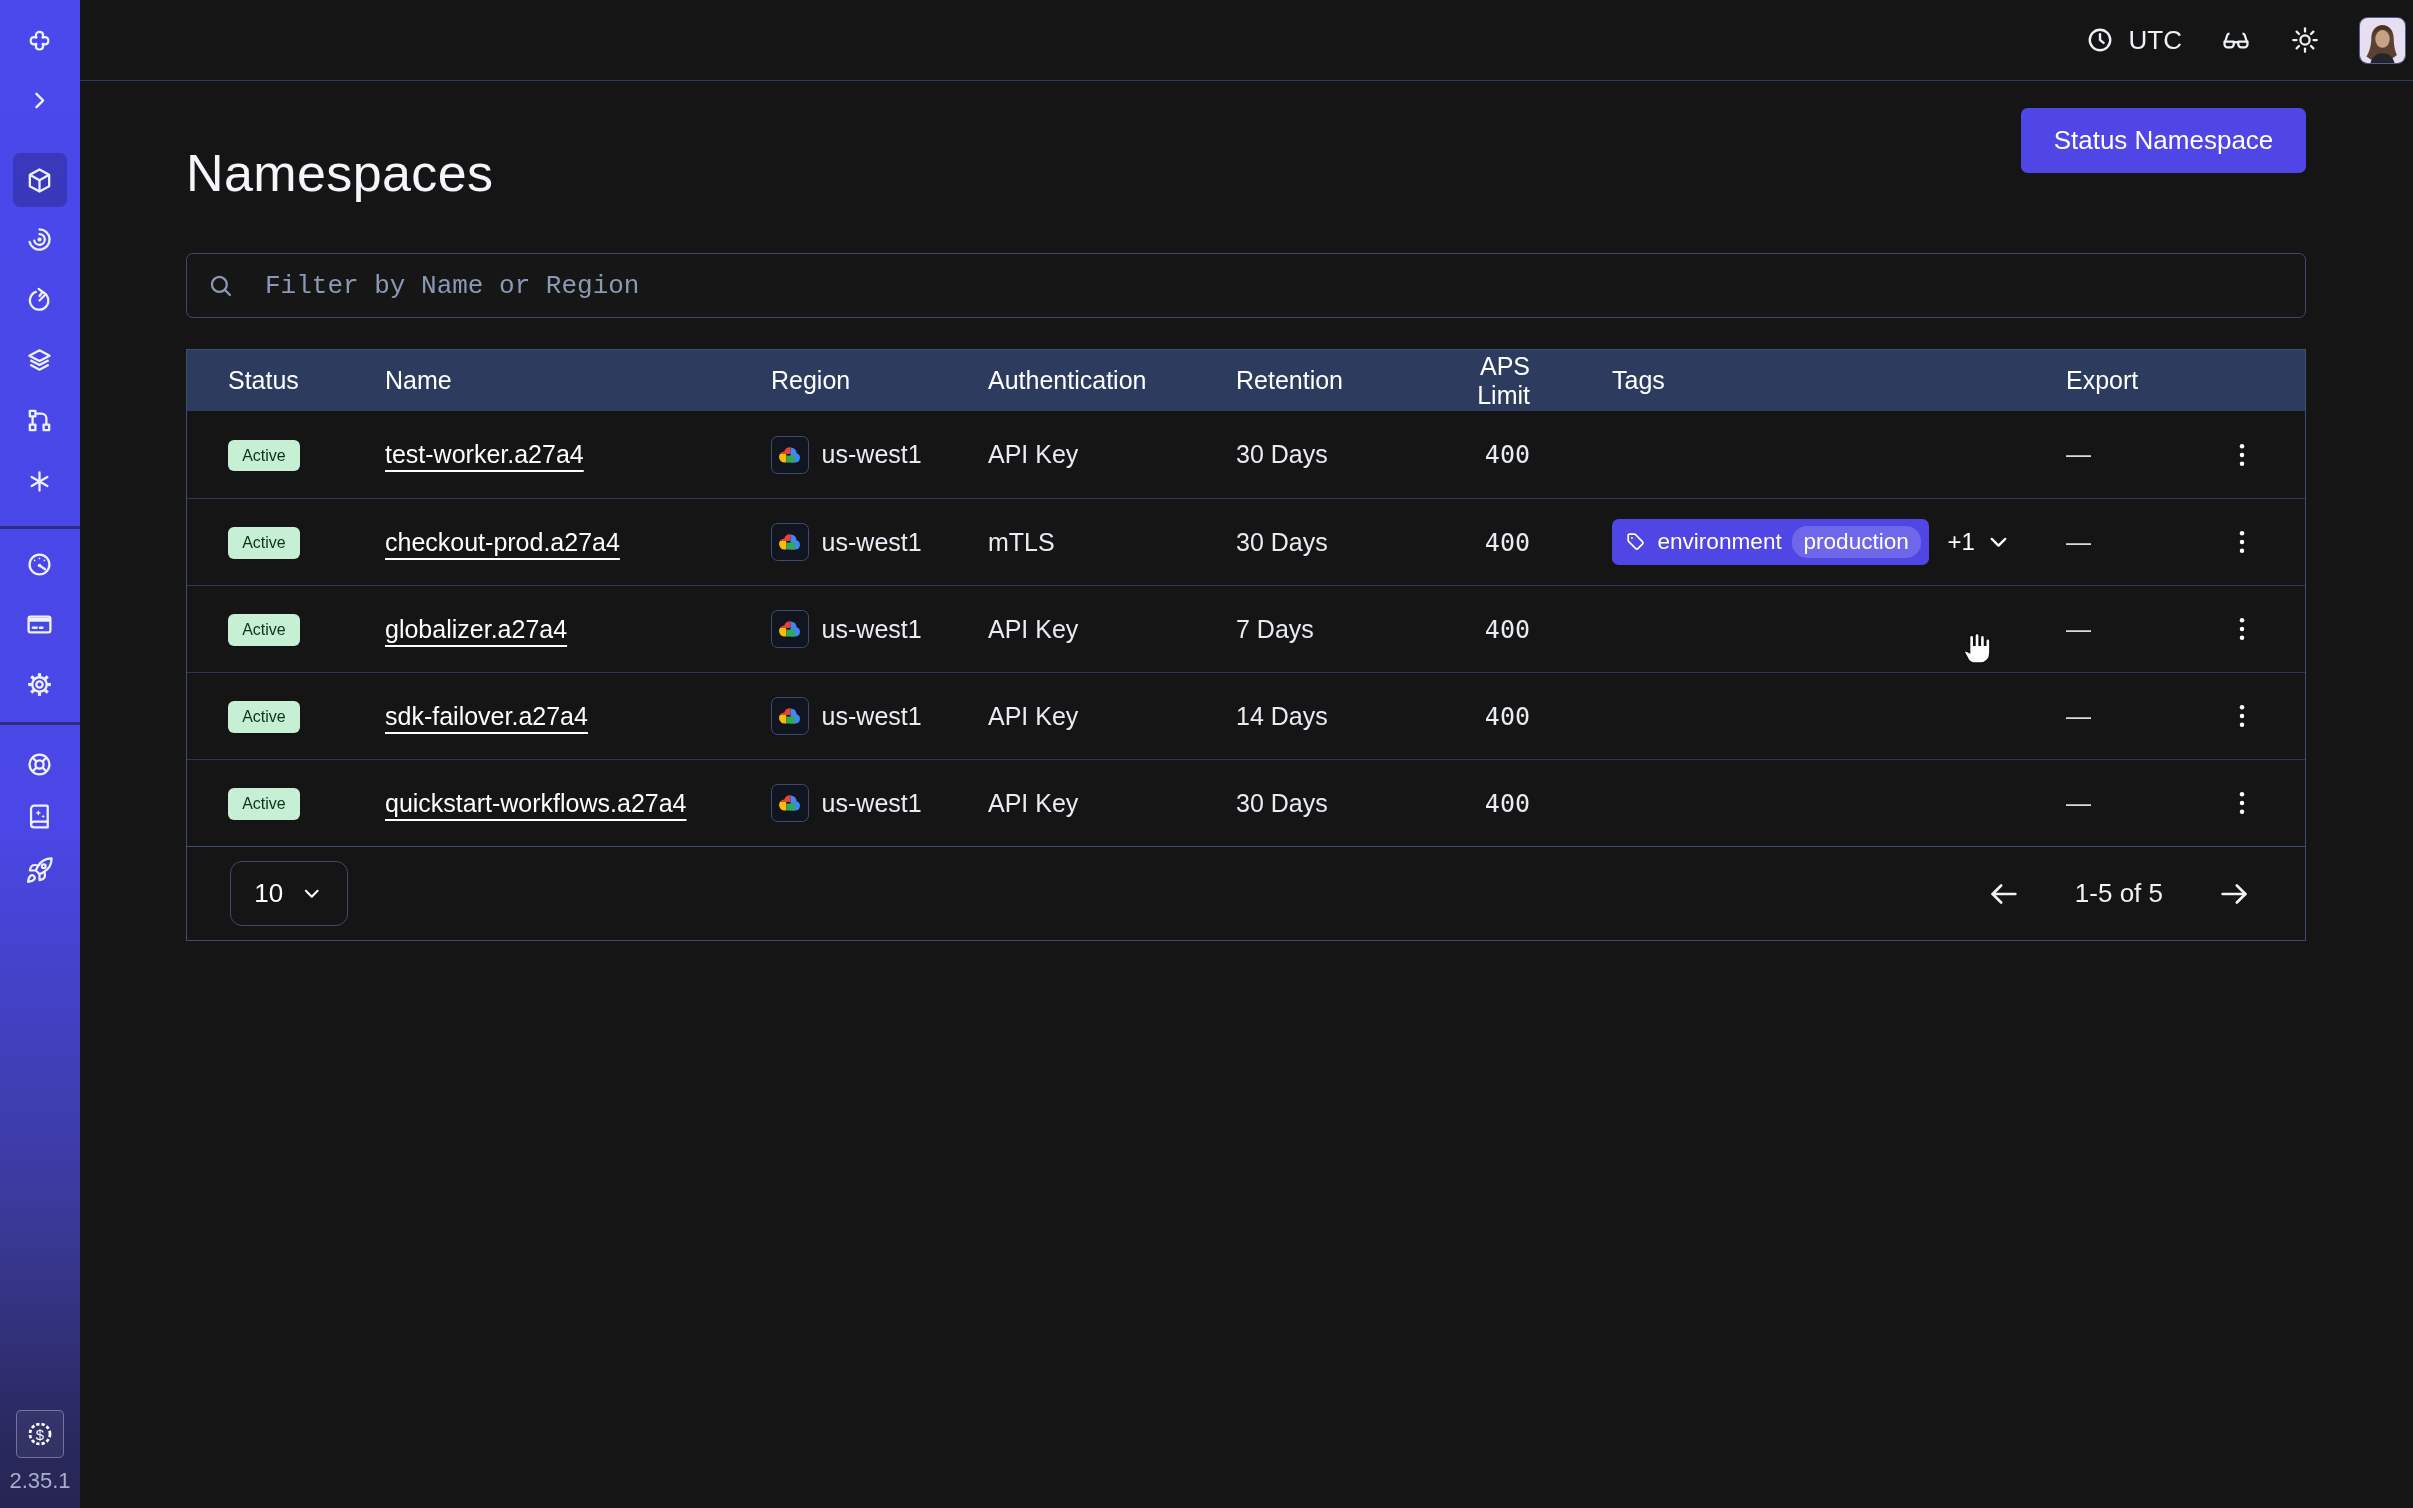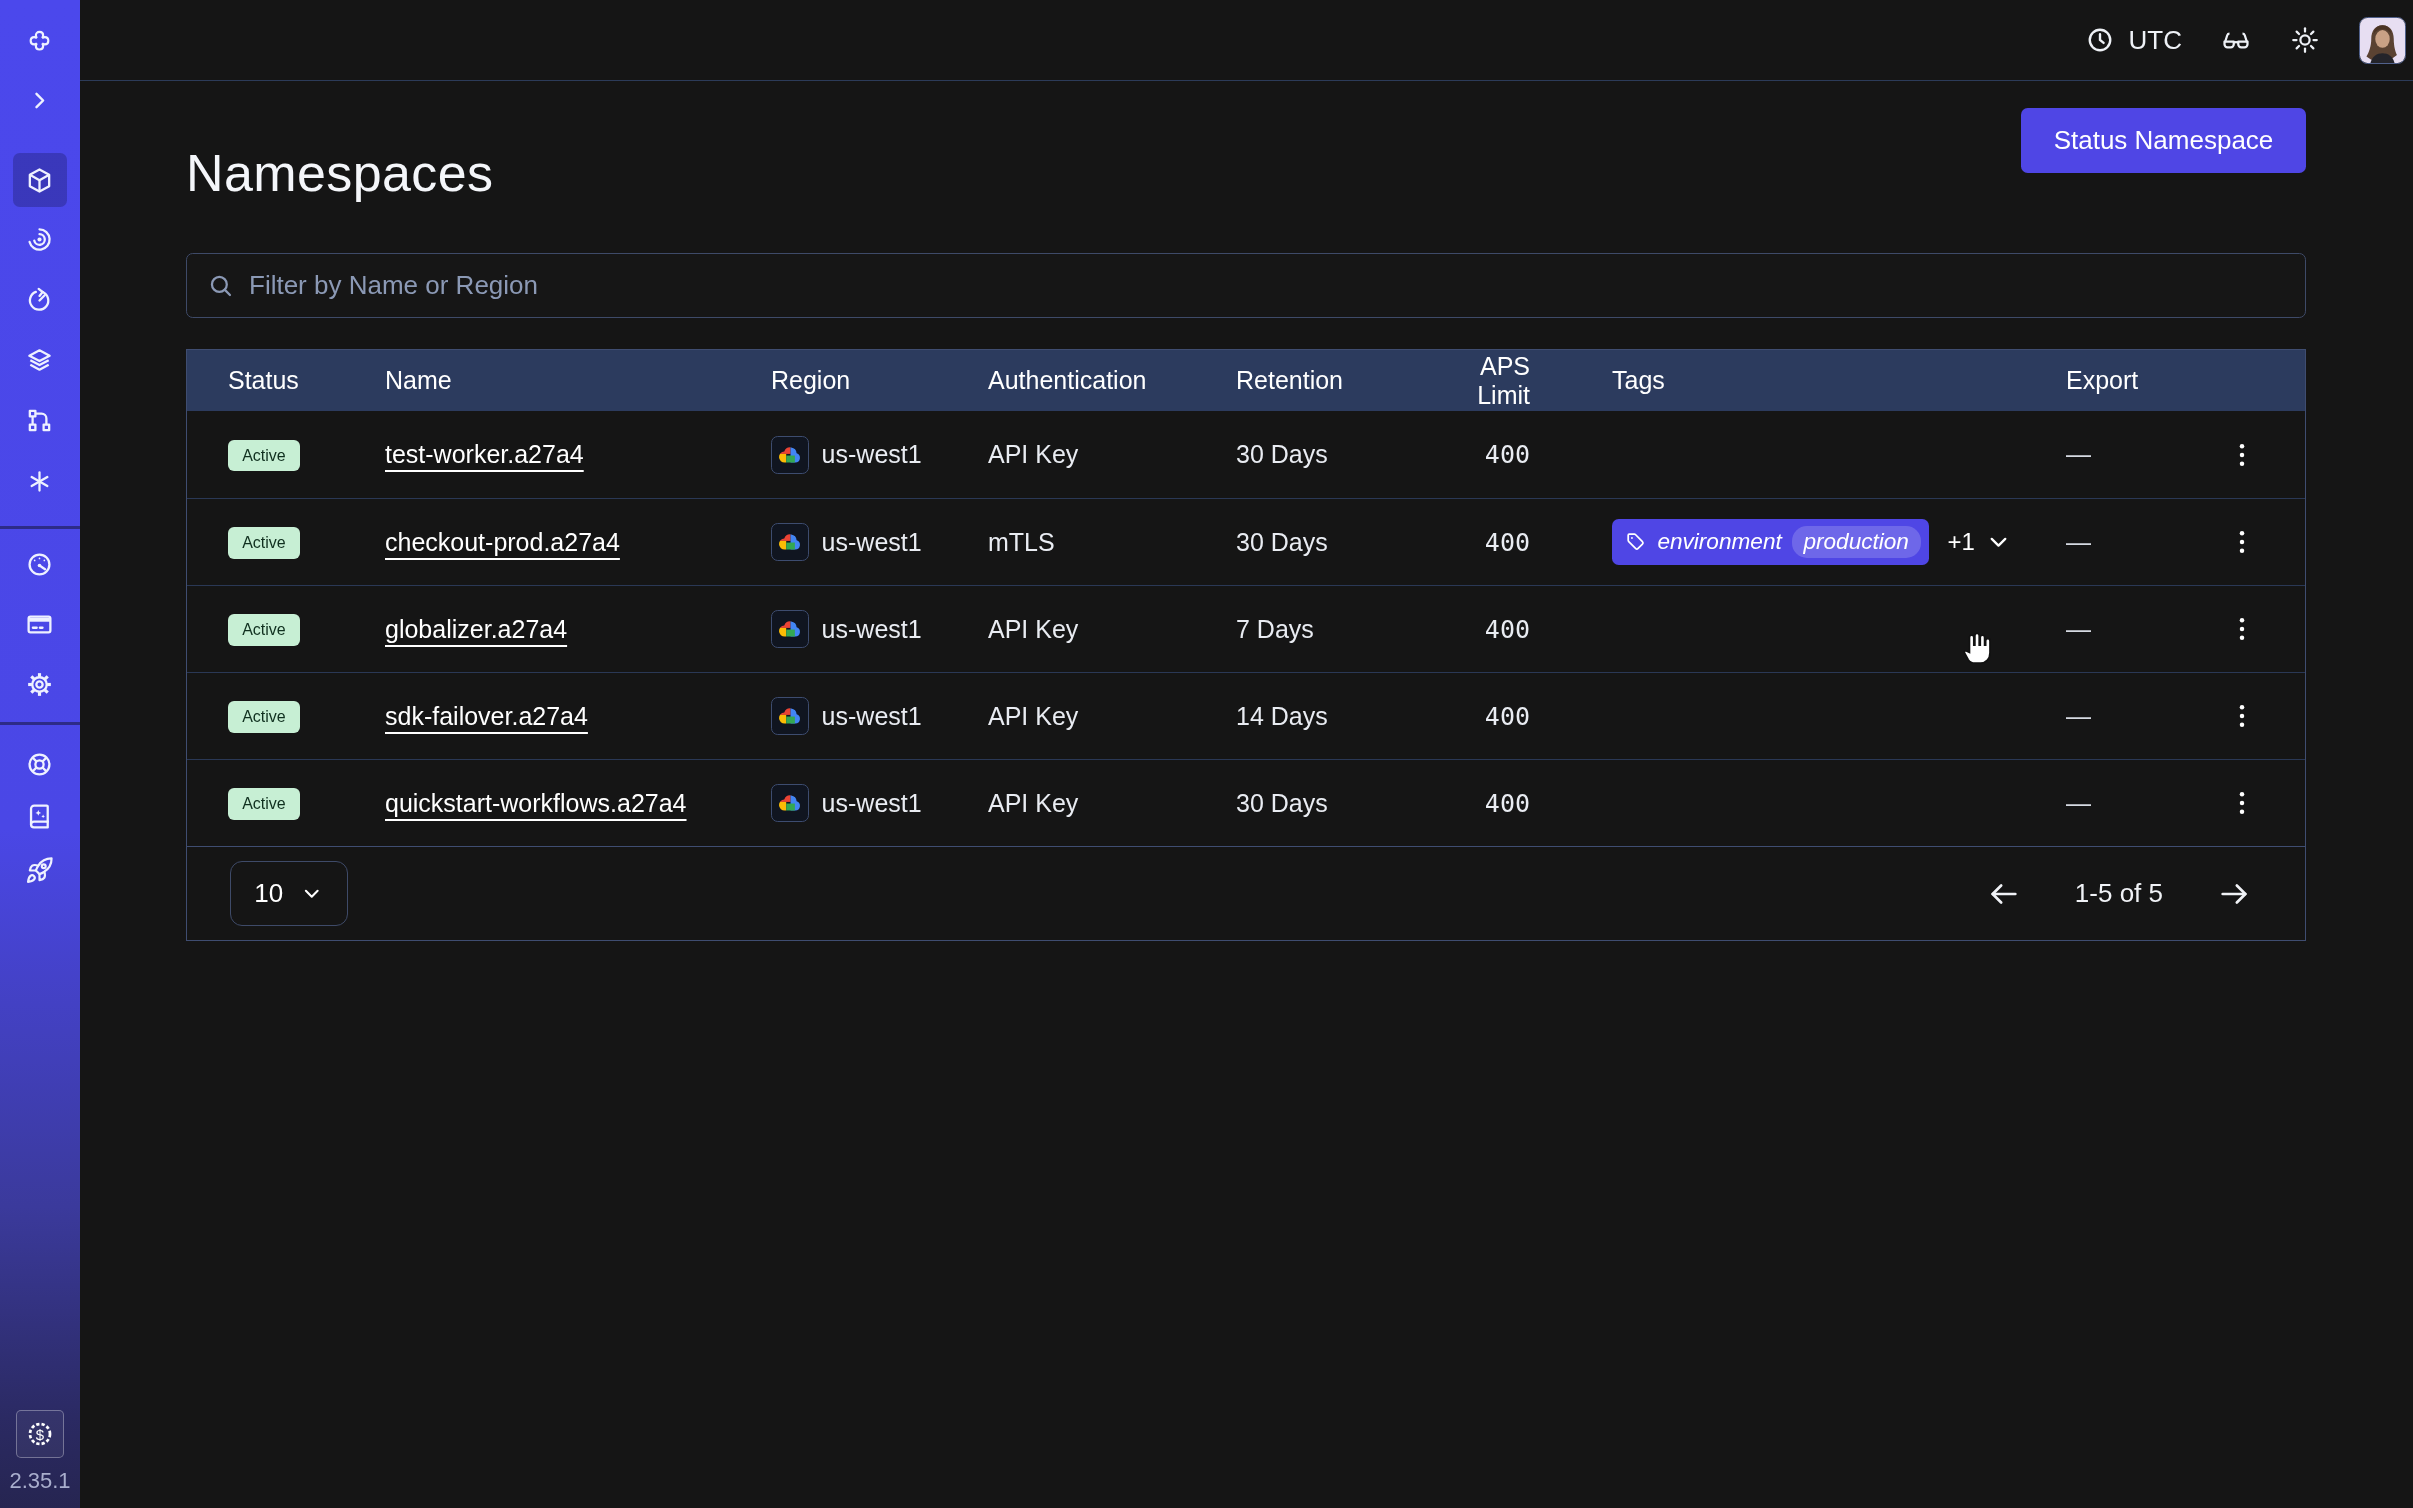--- a/index.html
+++ b/index.html
@@ -36,21 +36,21 @@
   h1 { margin-top:60px; font-size:52px; font-weight:500; color:#f4f6fa; letter-spacing:0.4px; }
   .subtitle { margin-top:8.4px; font-size:22.6px; color:#8a99b6; }
   .create-btn { position:absolute; top:108px; right:107px; width:285px; height:65px;
     background:#4f46e5; color:#fff; font-size:26px; border:none; border-radius:6.7px;
     font-family:inherit; cursor:pointer; }
 
   .search { margin-top:50px; height:65px; border:1.7px solid #3e4a68; border-radius:6.7px;
     display:flex; align-items:center; gap:15px; padding:0 20px; background:#161616; }
   .search svg { width:27px; height:27px; color:#8b99b5; flex:none; }
   .search input { flex:1; background:transparent; border:none; outline:none;
-    font-size:26px; color:#e8eaf0; font-family:Liberation Sans, sans-serif; }
+    font-size:26px; color:#e8eaf0; font-family:Liberation Mono, monospace;margin-left:16px; }
   .search input::placeholder { color:#8b99b5; }
 
   
   .tbl { margin-top:31px; border:1.7px solid #3f4d71; }
   .trow, .thead { display:grid;
     grid-template-columns:198px 386px 217px 248px 190px 134px 472px 147px 1fr;
     align-items:center; }
   .thead { height:61px; background:#2c3b5e; font-size:25px; font-weight:500; color:#fff; }
   .trow { height:87px; border-top:1.7px solid #2a3855; font-size:25px; }
   .c1 { padding-left:41px; } .c6 { text-align:right; padding-right:30px; }
@@ -60,21 +60,21 @@
     font-weight:500; padding:6.7px 14.2px; border-radius:6px; }
   .nm { color:#fff; text-decoration:underline; text-underline-offset:6.7px;
     text-decoration-thickness:1.7px; cursor:pointer; }
   .regc { display:flex; align-items:center; gap:12.6px; }
   .gcp { width:38px; height:38px; border:1.7px solid #3d4c6f; border-radius:6.7px;
     background:#101520; display:flex; align-items:center; justify-content:center; flex:none; }
   .gcp svg { width:26px; height:26px; }
   .mono { font-family:"DejaVu Sans Mono",monospace; }
   .tagwrap { display:flex; align-items:center; }
   .chip { display:inline-flex; align-items:center; gap:10px; background:#4f46e5; color:#fff;
-    border-radius:6.7px; padding:6.7px 8.4px 6.7px 13.4px; font-size:22.6px; cursor:pointer;font-style:italic; }
+    border-radius:6.7px; padding:6.7px 8.4px 6.7px 13.4px; font-size:22.6px; cursor:pointer; }
   .chip svg { width:22px; height:22px; }
   .pill { background:rgba(255,255,255,0.18); border-radius:15px; padding:3.4px 11.7px; }
   .more { margin-left:18.4px; font-size:24px; color:#fff; }
   .tag-chev { width:25px; height:25px; margin-left:11.7px; color:#fff; cursor:pointer; }
   .kebab { width:30px; height:30px; color:#fff; cursor:pointer; }
 
   .pager { height:94px; border-top:1.7px solid #3f4d71; display:flex; align-items:center;
     justify-content:space-between; padding:0 54px 0 43px; }
   .psize { width:118px; height:65px; border:1.7px solid #3e4a68; border-radius:12px;
     display:flex; align-items:center; justify-content:center; gap:17px; font-size:26px;

